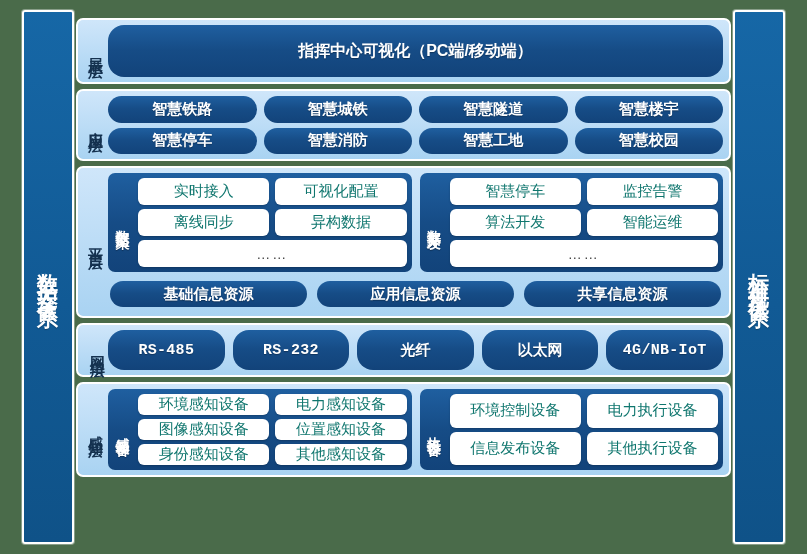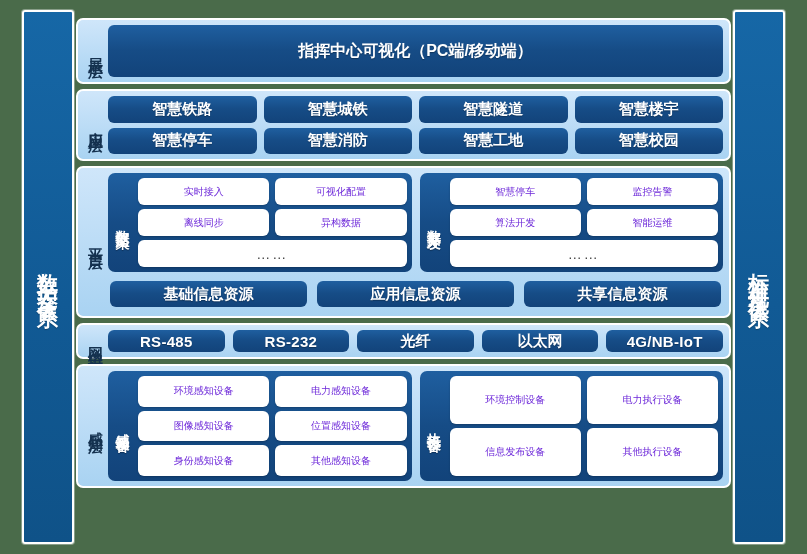--- a/index.html
+++ b/index.html
@@ -54,36 +54,36 @@
     font-size:15px;font-weight:700;
     writing-mode:vertical-rl;text-orientation:upright;
     letter-spacing:4px;line-height:1;
   }
   .layer-body{flex:1;display:flex;flex-direction:column;gap:5px;min-width:0;}
 
   
   .pill{
     background:linear-gradient(180deg,#1f5fa0 0%,#164c86 48%,#12437a 100%);
     color:#ffffff;
-    border-radius:6px;
+    border-radius:16px;
     display:flex;align-items:center;justify-content:center;
     font-size:15px;font-weight:700;
     text-align:center;
     box-sizing:border-box;
     text-shadow:0 1px 1px rgba(0,0,0,.3);
   }
   .pill-lat{letter-spacing:.3px;}
 
   
   .chip{
     background:#ffffff;
-    color:#6d28d9;
+    color:#0f766e;
     border-radius:6px;
     display:flex;align-items:center;justify-content:center;
-    font-size:10px;font-weight:400;
+    font-size:15px;font-weight:400;
     text-align:center;
     box-sizing:border-box;
     box-shadow:0 1px 2px rgba(0,0,0,.22);
   }
 
   
   .layer-display{height:66px;}
   .display-bar{flex:1;font-size:16px;}
 
   
@@ -113,26 +113,26 @@
   }
   .group-grid{flex:1;display:flex;flex-direction:column;gap:4px;min-width:0;}
   .grid-row{flex:1;display:flex;gap:6px;min-width:0;}
   .grid-row .chip{flex:1;min-width:0;}
   .chip-wide{flex:1;letter-spacing:2px;color:#444;font-size:14px;}
 
   .res-row{flex:0 0 26px;display:flex;gap:10px;padding:4px 2px;}
   .res-row .pill{flex:1;}
 
   
-  .layer-net{height:36px;}
+  .layer-net{height:54px;font-family:Liberation Mono, monospace;}
   .net-row{flex:1;display:flex;gap:8px;}
   .net-row .pill{flex:1;font-size:15px;}
 
   
-  .layer-sense{height:124px;}
+  .layer-sense{height:95px;}
   .sense-top{flex:1;display:flex;gap:8px;}
   .sense-group-left .group-grid{gap:4px;}
 </style>
 </head>
 <body>
 
 <div class="canvas">
 
   <div class="side side-left">
     <span class="v-text">数据安全体系</span>

